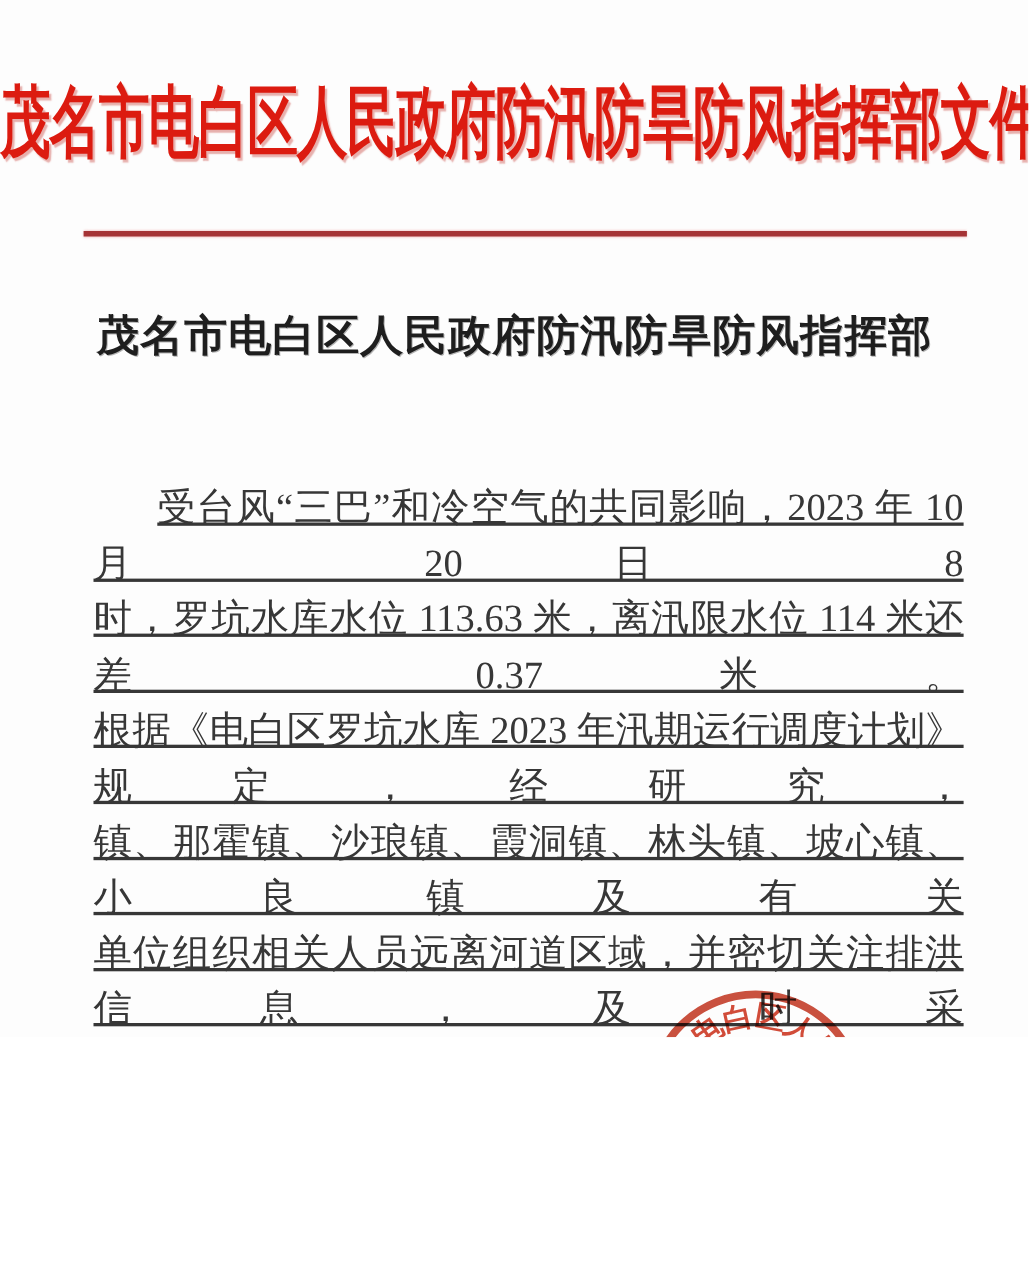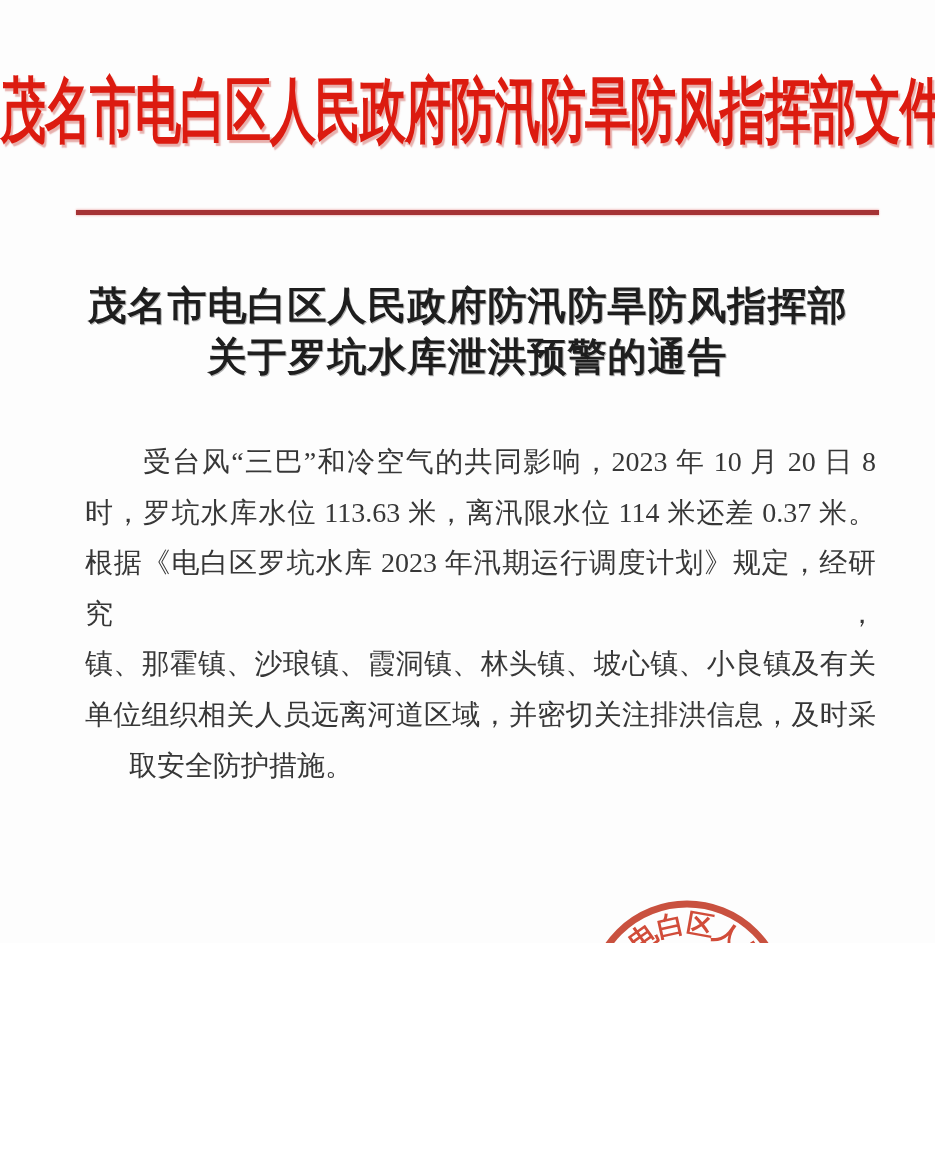--- a/index.html
+++ b/index.html
@@ -57,23 +57,24 @@
     letter-spacing: 1px;
     text-shadow: 1px 1px 0 rgba(40,40,40,0.35);
   }
 
   
   .body-text {
     position: absolute;
     top: 437px;
     left: 85px;
     width: 791px;
-    font-size: 28px;
+    font-size: 35px;
     line-height: 50.6px;
     color: #373737;
+    text-decoration: underline;
   }
   .body-line {
     text-align: justify;
     text-align-last: justify;
     text-justify: inter-character;
     white-space: normal;
   }
   .body-line.first { text-indent: 58px; }
   .body-line.last { text-align-last: left; margin-left: 44px; }
 
@@ -115,21 +116,20 @@
 <body>
 
 <div class="page">
 
   <div class="letterhead">茂名市电白区人民政府防汛防旱防风指挥部文件</div>
 
   <div class="red-line"></div>
 
   <div class="doc-title">
     <div>茂名市电白区人民政府防汛防旱防风指挥部</div>
-    <div>关于罗坑水库泄洪预警的通告</div>
   </div>
 
   <div class="body-text">
     <div class="body-line first">受台风“三巴”和冷空气的共同影响，2023 年 10 月 20 日 8</div>
     <div class="body-line">时，罗坑水库水位 113.63 米，离汛限水位 114 米还差 0.37 米。</div>
     <div class="body-line">根据《电白区罗坑水库 2023 年汛期运行调度计划》规定，经研究，</div>
     <div class="body-line">镇、那霍镇、沙琅镇、霞洞镇、林头镇、坡心镇、小良镇及有关</div>
     <div class="body-line">单位组织相关人员远离河道区域，并密切关注排洪信息，及时采</div>
     <div class="body-line last">取安全防护措施。</div>
   </div>

